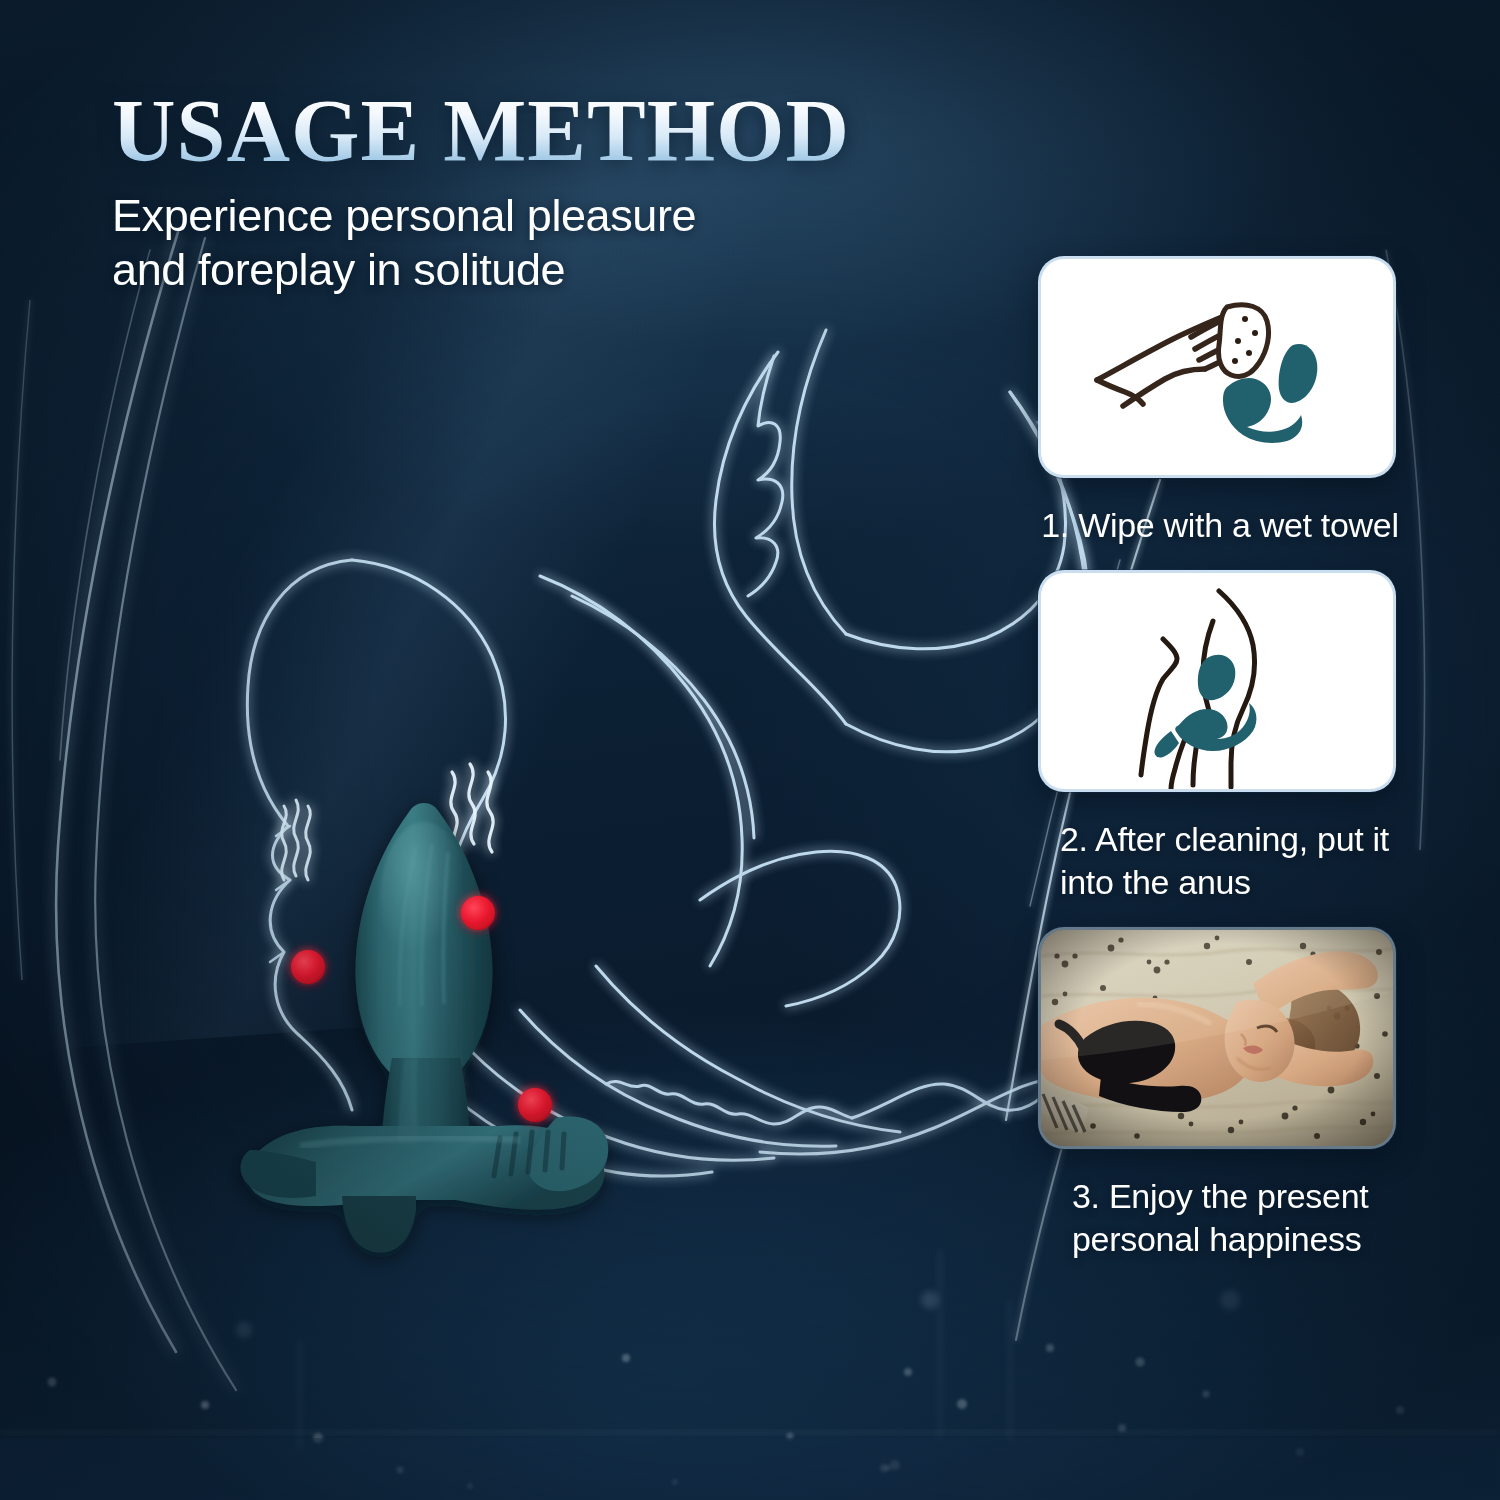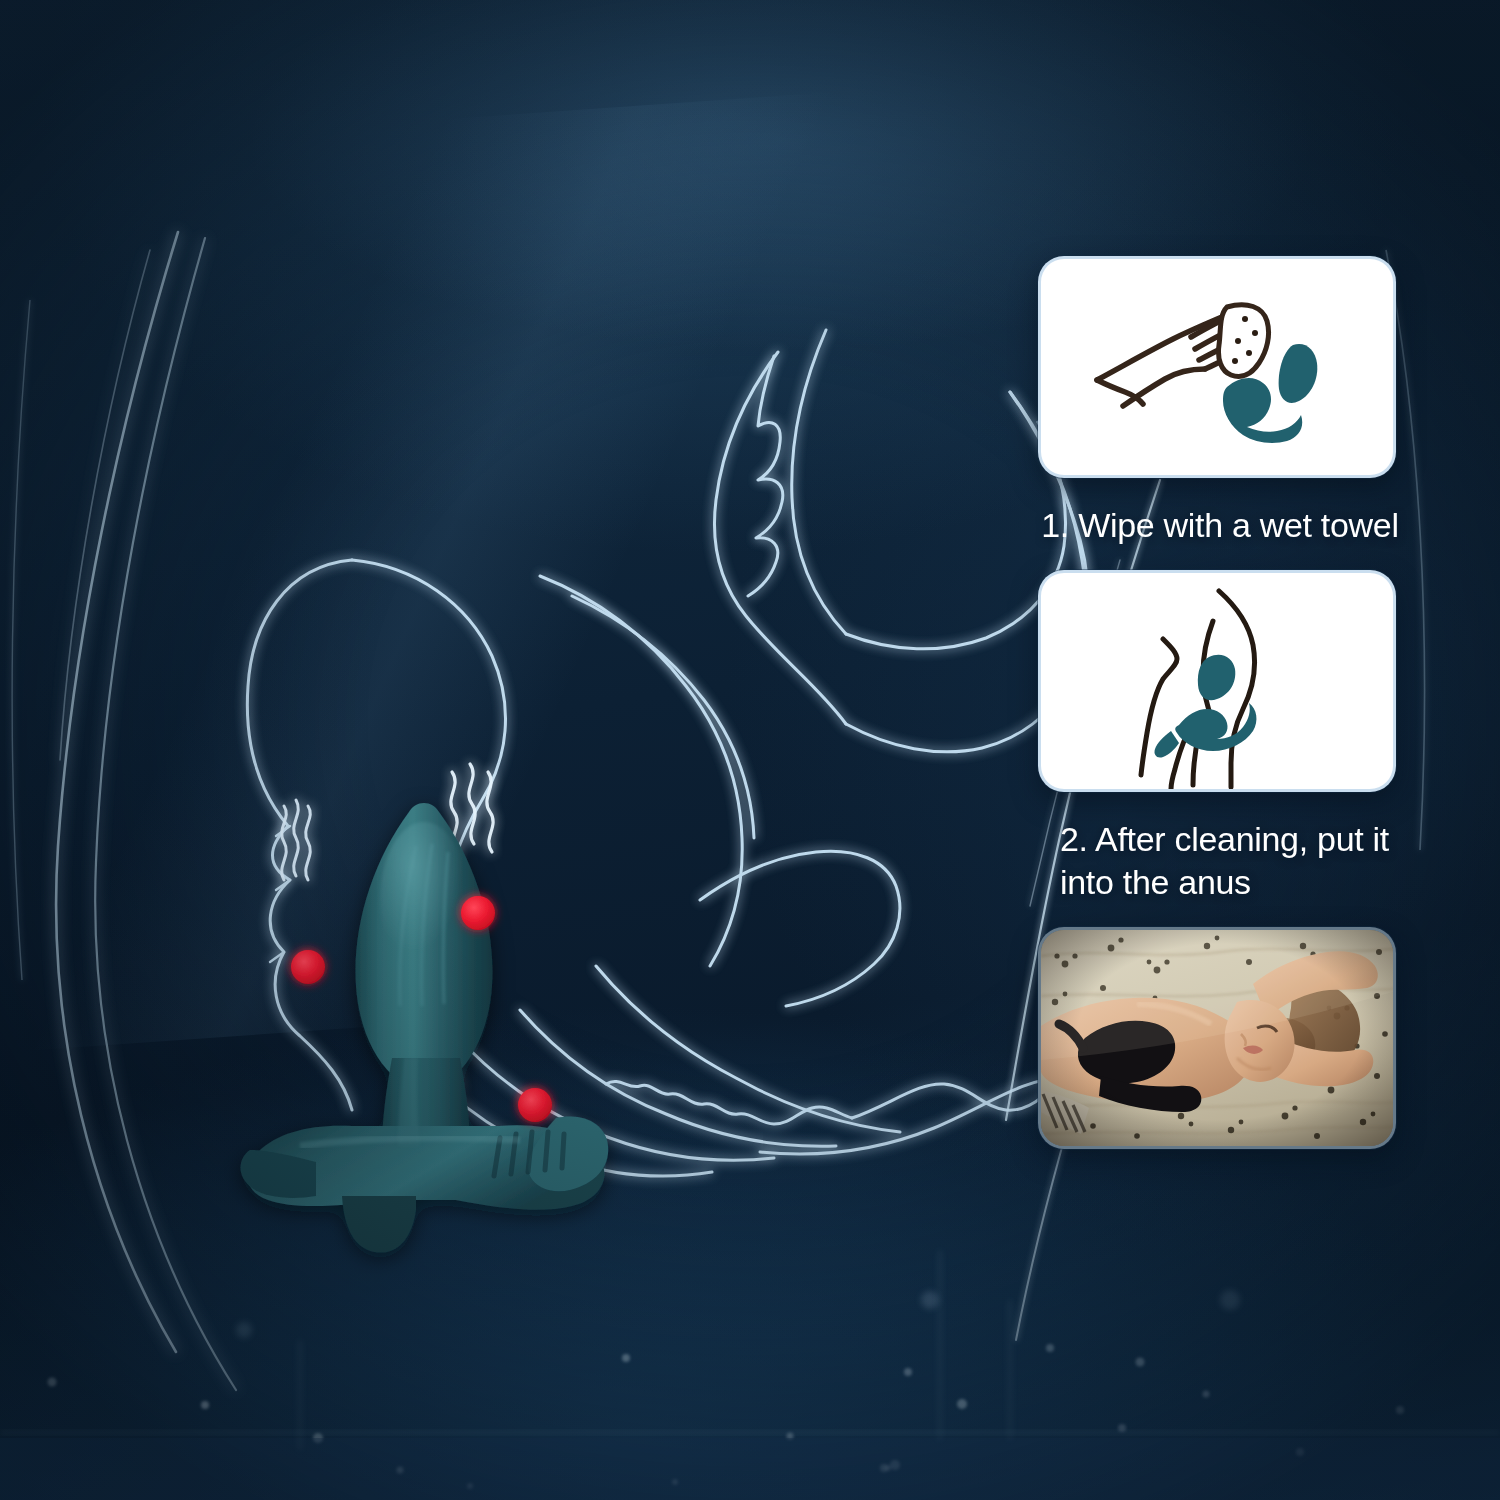--- a/index.html
+++ b/index.html
@@ -352,20 +352,27 @@
     </defs>
     <g filter="url(#dotGlow)">
       <circle cx="478" cy="913" r="17" fill="url(#dotG)"></circle>
       <circle cx="308" cy="967" r="17" fill="url(#dotG)"></circle>
       <circle cx="535" cy="1105" r="17" fill="url(#dotG)"></circle>
     </g>
   </svg>
 
   <div class="bg-vignette"></div>
 
+  <div id="header">
+    <div id="title">USAGE METHOD</div>
+    <div id="subtitle">
+      <div>Experience personal pleasure</div>
+      <div>and foreplay in solitude</div>
+    </div>
+  </div>
 
   <div id="steps">
 
     <div class="step">
       <div class="card">
         <svg viewBox="0 0 358 222" width="358" height="222">
           <g fill="none" stroke="#35251a" stroke-width="5.5" stroke-linecap="round" stroke-linejoin="round">
 
             <path d="M56,121 C82,107 108,92 132,80 C152,70 172,62 190,54"></path>
             <path d="M82,147 C98,136 112,127 124,120 C136,113 150,110 164,110"></path>
@@ -571,17 +578,21 @@
                 <path d="M12,167 L26,200"></path>
               <path d="M22,171 L36,202"></path>
                 <path d="M32,175 L44,202"></path>
             </g>
           </g>
 
           <path d="M0,0 L358,0 L358,60 C240,96 120,120 0,130 Z" fill="#fff1d8" opacity=".10"></path>
           <rect width="358" height="222" fill="url(#photoVig)"></rect>
         </svg>
       </div>
+      <div class="caption">
+        <div>3. Enjoy the present</div>
+        <div>personal happiness</div>
+      </div>
     </div>
 
   </div>
 
 </div>
 
 </body></html>

